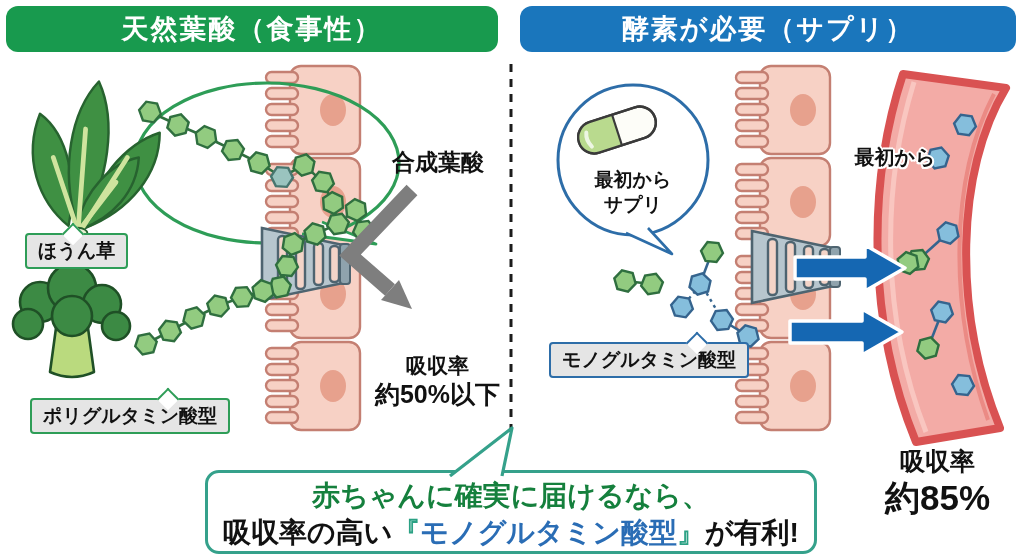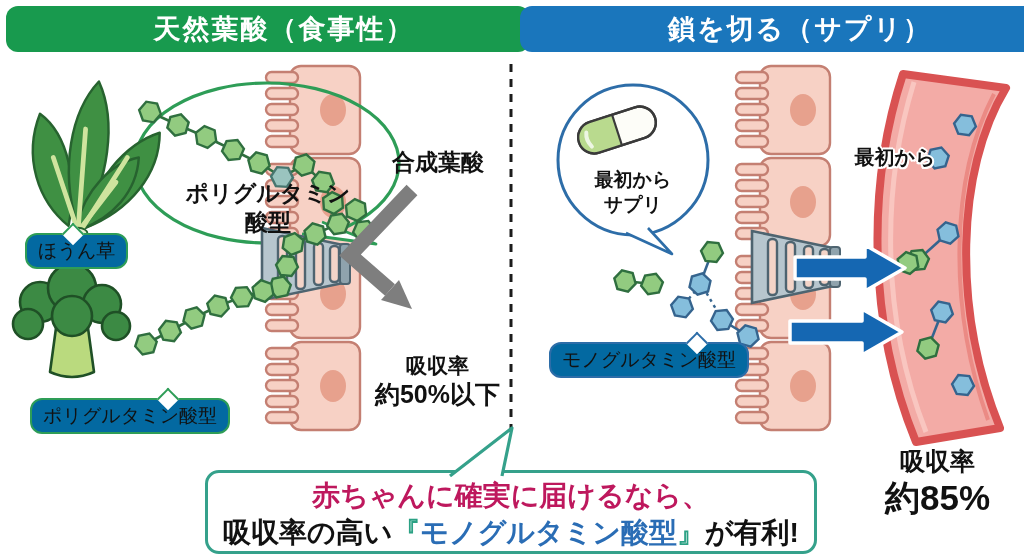--- a/index.html
+++ b/index.html
@@ -2,34 +2,34 @@
 <html><head>
 <meta charset="utf-8">
 <style>
   html,body{margin:0;padding:0;background:#fff;}
   #canvas{position:relative;width:1024px;height:559px;background:#fff;overflow:hidden;
           font-family:"Liberation Sans",sans-serif;}
   #art{position:absolute;left:0;top:0;z-index:1;}
   .ovl{position:absolute;left:0;top:0;z-index:6;pointer-events:none;}
   .jp{position:absolute;z-index:3;font-weight:bold;color:#111;text-align:center;white-space:nowrap;}
   .hdr{position:absolute;z-index:3;height:46px;line-height:46px;border-radius:12px;
-       color:#fff;font-weight:bold;font-size:27px;text-align:center;letter-spacing:2px;padding-left:32px;}
-  .bubble-label{position:absolute;z-index:3;background:#0369a1;border-radius:12px;
-       font-weight:normal;font-size:19px;color:#111;padding:3px 11px;white-space:nowrap;}
+       color:#fff;font-weight:bold;font-size:27px;text-align:center;letter-spacing:2px;}
+  .bubble-label{position:absolute;z-index:3;background:#e5e5e5;border-radius:4px;
+       font-weight:bold;font-size:19px;color:#111;padding:3px 11px;white-space:nowrap;}
   .bl-green{border:2.6px solid #2e9d57;}
   .bl-blue{border:2.6px solid #2d6da8;}
   .tail-up{position:absolute;width:14px;height:14px;background:#fff;transform:rotate(45deg);
        border-left:2.6px solid #2e9d57;border-top:2.6px solid #2e9d57;top:-9px;}
   .tail-blue{border-left-color:#2d6da8;border-top-color:#2d6da8;}
   .outline-white{text-shadow:-2px 0 0 #fff,2px 0 0 #fff,0 -2px 0 #fff,0 2px 0 #fff,
        -1.5px -1.5px 0 #fff,1.5px -1.5px 0 #fff,-1.5px 1.5px 0 #fff,1.5px 1.5px 0 #fff;}
   #conclusion{position:absolute;z-index:2;left:205px;top:470px;width:612px;height:84px;
        border:3.5px solid #35a18b;border-radius:14px;background:#fff;box-sizing:border-box;
        text-align:center;padding-top:4px;}
-  #conclusion .l1{font-size:28px;font-weight:bold;color:#be185d;line-height:37px;white-space:nowrap;}
+  #conclusion .l1{font-size:28px;font-weight:bold;color:#15803d;line-height:37px;white-space:nowrap;}
   #conclusion .l2{font-size:28px;font-weight:bold;color:#111;line-height:37px;white-space:nowrap;text-align:center;}
   .hl-blue{color:#2a6db5;}
   .hl-teal{color:#2ba184;}
   
   .cw{fill:#f7d1c5;stroke:#c47f72;stroke-width:2.4;}
   .nuc{fill:#e7a18d;}
   .trap{fill:#b7c6ce;stroke:#4e6470;stroke-width:2.6;}
   .slot{fill:#f3d4c8;stroke:#4e6470;stroke-width:2.4;}
   .capx{fill:#8fa3ad;stroke:#4e6470;stroke-width:2;}
   .hx-g{fill:#92cb80;stroke:#2f6f3f;stroke-width:2.4;}
@@ -201,26 +201,22 @@
       </g>
     </g>
 
     <g>
       <polygon points="795,257 865,257 865,245 905,268 865,291 865,279 795,279" fill="#1567b2" stroke="#fff" stroke-width="3.5" stroke-linejoin="round"></polygon>
       <polygon points="790,321 862,321 862,309 902,332 862,355 862,343 790,343" fill="#1567b2" stroke="#fff" stroke-width="3.5" stroke-linejoin="round"></polygon>
     </g>
   </svg>
 
   <div class="hdr" style="left:6px;top:6px;width:492px;background:#189a4e;">天然葉酸（食事性）</div>
-  <div class="hdr" style="left:520px;top:6px;width:496px;background:#1a76bc;">鎖を切る（サプリ）</div>
-
-  <div class="jp" style="left:161px;top:179px;width:214px;font-size:23px;line-height:29px;">
-    <div>ポリグルタミン</div>
-    <div>酸型</div>
-  </div>
+  <div class="hdr" style="left:520px;top:6px;width:496px;background:#1a76bc;">酵素が必要（サプリ）</div>
+
 
   <div class="bubble-label bl-green" style="left:25px;top:233px;">
     <span class="tail-up" style="left:38px;"></span>
     <span>ほうん草</span>
   </div>
 
   <div class="bubble-label bl-green" style="left:30px;top:398px;">
     <span class="tail-up" style="left:128px;"></span>
     <span>ポリグルタミン酸型</span>
   </div>

